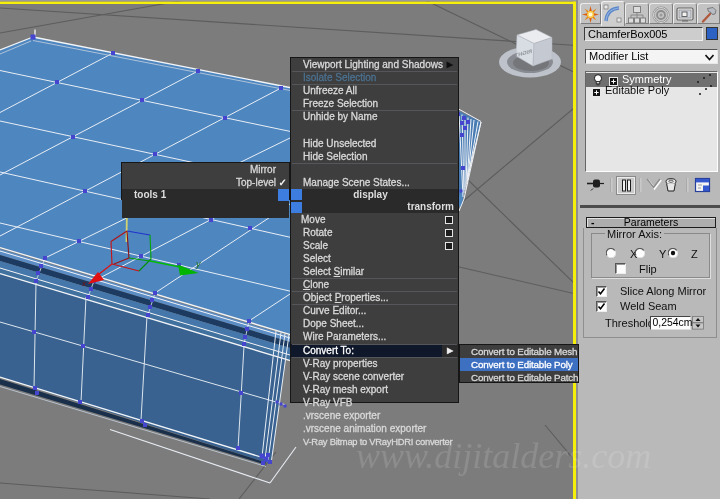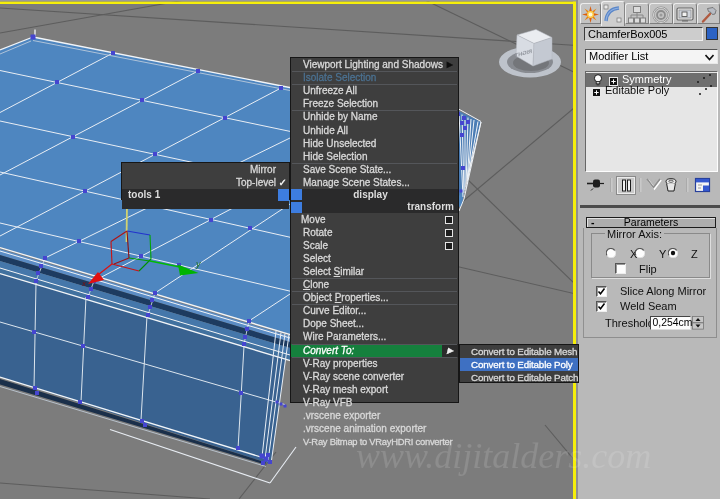--- a/index.html
+++ b/index.html
@@ -203,59 +203,57 @@
 <rect x="573" y="1.5" width="3" height="497.5" fill="#f6ef0a"></rect>
 <rect x="0" y="0" width="577" height="1.2" fill="#9a9a9a"></rect>
 </svg>
 
 <div class="menu" style="left:290px;top:57px;width:169px;height:346px">
 <div class="mi" style="top:0.0px;height:13.1px;">Viewport Lighting and Shadows<span style="position:absolute;right:5px;top:0px;font-size:8px;color:#0d0d0d">▶</span></div>
 <div class="mi" style="top:13.1px;height:13.1px;color:#4b7191;">Isolate Selection</div>
 <div class="mi" style="top:26.2px;height:13.1px;">Unfreeze All</div>
 <div class="mi" style="top:39.3px;height:13.1px;">Freeze Selection</div>
 <div class="mi" style="top:52.4px;height:13.1px;">Unhide by Name</div>
-<div class="mi" style="top:65.5px;height:13.1px;">Unhide All</div>
 <div class="mi" style="top:78.6px;height:13.1px;">Hide Unselected</div>
 <div class="mi" style="top:91.7px;height:13.1px;">Hide Selection</div>
-<div class="mi" style="top:104.8px;height:13.1px;">Save Scene State...</div>
 <div class="mi" style="top:117.9px;height:13.1px;">Manage Scene States...</div>
 <div class="sep" style="top:13.1px"></div>
 <div class="sep" style="top:26.2px"></div>
 <div class="sep" style="top:52.4px"></div>
 <div class="sep" style="top:104.8px"></div>
 <div class="mhdr" style="top:130.6px;height:12px;line-height:12px;text-align:center;padding-right:8px;">display<div class="qsq" style="left:0;top:0.5px;height:11px"></div></div>
 <div class="mhdr" style="top:142.6px;height:12.4px;line-height:12.4px;text-align:right;padding-right:4px;">transform<div class="qsq" style="left:0;top:1px;height:11.4px"></div></div>
 <div class="mi" style="top:155.00px;height:13.05px;padding-left:10px;">Move<div class="boxicon"></div></div>
 <div class="mi" style="top:168.05px;height:13.05px;">Rotate<div class="boxicon"></div></div>
 <div class="mi" style="top:181.10px;height:13.05px;">Scale<div class="boxicon"></div></div>
 <div class="mi" style="top:194.15px;height:13.05px;">Select</div>
 <div class="mi" style="top:207.20px;height:13.05px;">Select <u>S</u>imilar</div>
 <div class="mi" style="top:220.25px;height:13.05px;"><u>C</u>lone</div>
 <div class="mi" style="top:233.30px;height:13.05px;">Object <u>P</u>roperties...</div>
 <div class="mi" style="top:246.35px;height:13.05px;">Curve Editor...</div>
 <div class="mi" style="top:259.40px;height:13.05px;">Dope Sheet...</div>
 <div class="mi" style="top:272.45px;height:13.05px;">Wire Parameters...</div>
-<div class="mi" style="top:285.50px;height:13.05px;background:#15803d;color:#fff;font-style:italic;">Convert To:<div style="position:absolute;right:0;top:0;width:16px;height:13.05px;background:#2b2b2b;color:#efefef;font-size:8px;line-height:13px;text-align:center">▶</div></div>
+<div class="mi" style="top:285.50px;height:13.05px;background:#0f172a;color:#fff;">Convert To:<div style="position:absolute;right:0;top:0;width:16px;height:13.05px;background:#2b2b2b;color:#efefef;font-size:8px;line-height:13px;text-align:center">▶</div></div>
 <div class="mi" style="top:298.55px;height:13.05px;">V-Ray properties</div>
 <div class="mi" style="top:311.60px;height:13.05px;">V-Ray scene converter</div>
 <div class="mi" style="top:324.65px;height:13.05px;">V-Ray mesh export</div>
 <div class="mi" style="top:337.70px;height:13.05px;">V-Ray VFB</div>
 <div class="mi" style="top:350.75px;height:13.05px;">.vrscene exporter</div>
 <div class="mi" style="top:363.80px;height:13.05px;">.vrscene animation exporter</div>
 <div class="mi" style="top:376.85px;height:13.05px;font-size:9.4px;letter-spacing:-0.25px;">V-Ray Bitmap to VRayHDRI converter</div>
 <div class="sep" style="top:220.25px"></div>
 <div class="sep" style="top:233.30px"></div>
 <div class="sep" style="top:246.35px"></div>
 <div class="sep" style="top:285.50px"></div>
 <div class="sep" style="top:298.55px"></div>
 </div>
 <div class="menu" style="left:121px;top:162px;width:169px;height:38.2px">
 <div class="mi" style="top:0px;height:13.1px;text-align:right;padding-right:13px;padding-left:0">Mirror</div>
 <div class="mi" style="top:13.1px;height:13.1px;text-align:right;padding-right:13px;padding-left:11px">Top-level<span style="position:absolute;right:2px;top:0;color:#fff;font-size:10px">✓</span></div>
-<div class="mhdr" style="top:26.2px;height:20px;line-height:11.8px;text-align:left;padding-left:6px;">tools 1<div class="qsq" style="right:0;top:0;height:11.8px"></div></div>
+<div class="mhdr" style="top:26.2px;height:29px;line-height:11.8px;text-align:left;padding-left:12px;">tools 1<div class="qsq" style="right:0;top:0;height:11.8px"></div></div>
 </div>
 <div class="menu" style="left:459px;top:343.5px;width:120px;height:39.6px">
 <div class="mi" style="top:0.0px;height:13.2px;padding-left:11px;font-size:9.8px;letter-spacing:-0.15px;">Convert to Editable Mesh</div>
 <div class="mi" style="top:13.2px;height:13.2px;padding-left:11px;font-size:9.8px;letter-spacing:-0.15px;background:#3e70c2;color:#fff;">Convert to Editable Poly</div>
 <div class="mi" style="top:26.4px;height:13.2px;padding-left:11px;font-size:9.8px;letter-spacing:-0.15px;">Convert to Editable Patch</div>
 </div>
 
 <div id="panel">
 <div class="abs" style="left:2px;top:3px;width:21px;height:21px;background:#c3c3c3;border:1px solid #7e7e7e;border-top-color:#ececec;border-left-color:#ececec;box-sizing:border-box;border-radius:3px 3px 0 0;text-align:center;padding-top:1px"><svg width="19" height="19" viewBox="0 0 19 19">
           <g>

